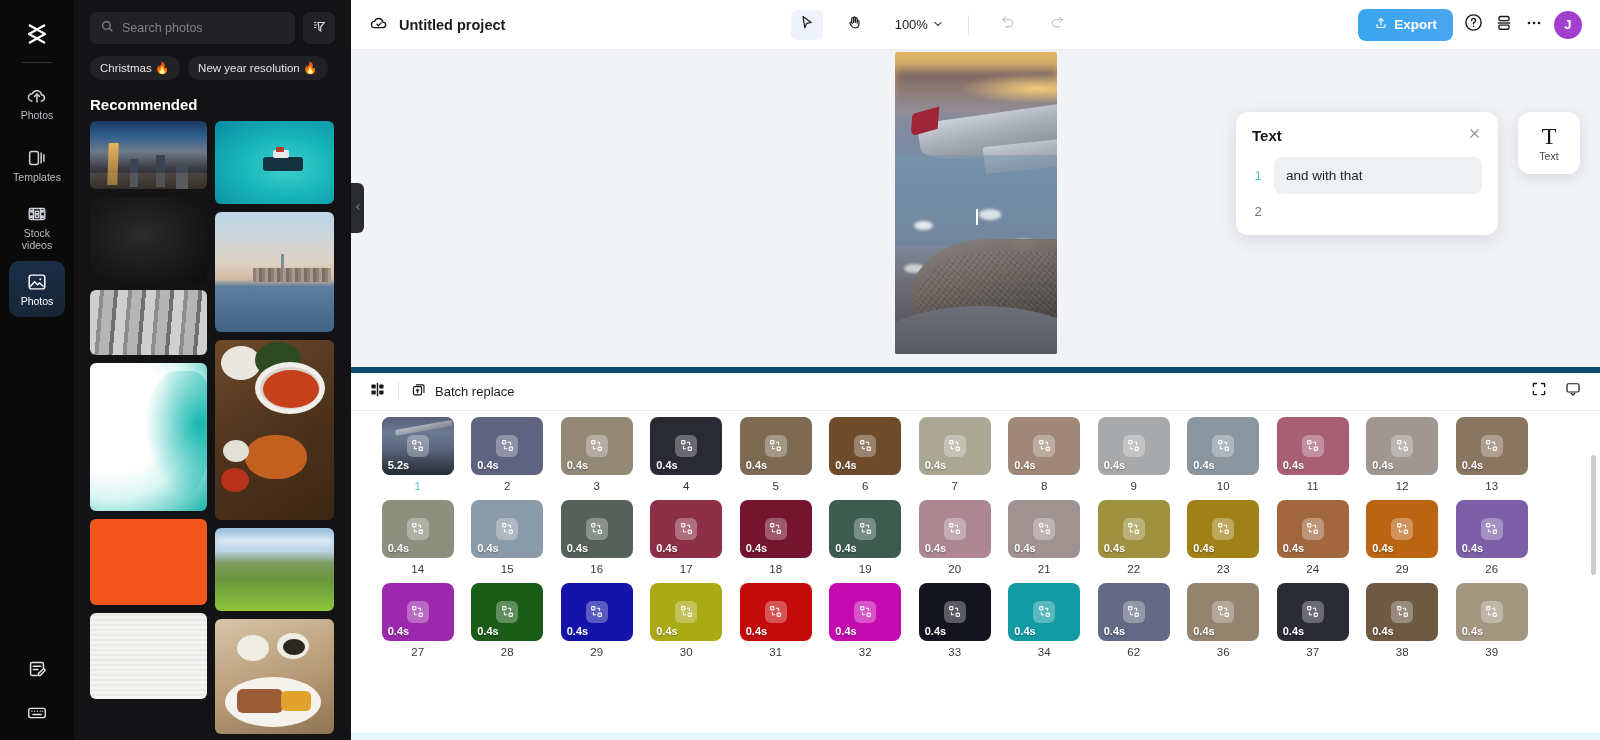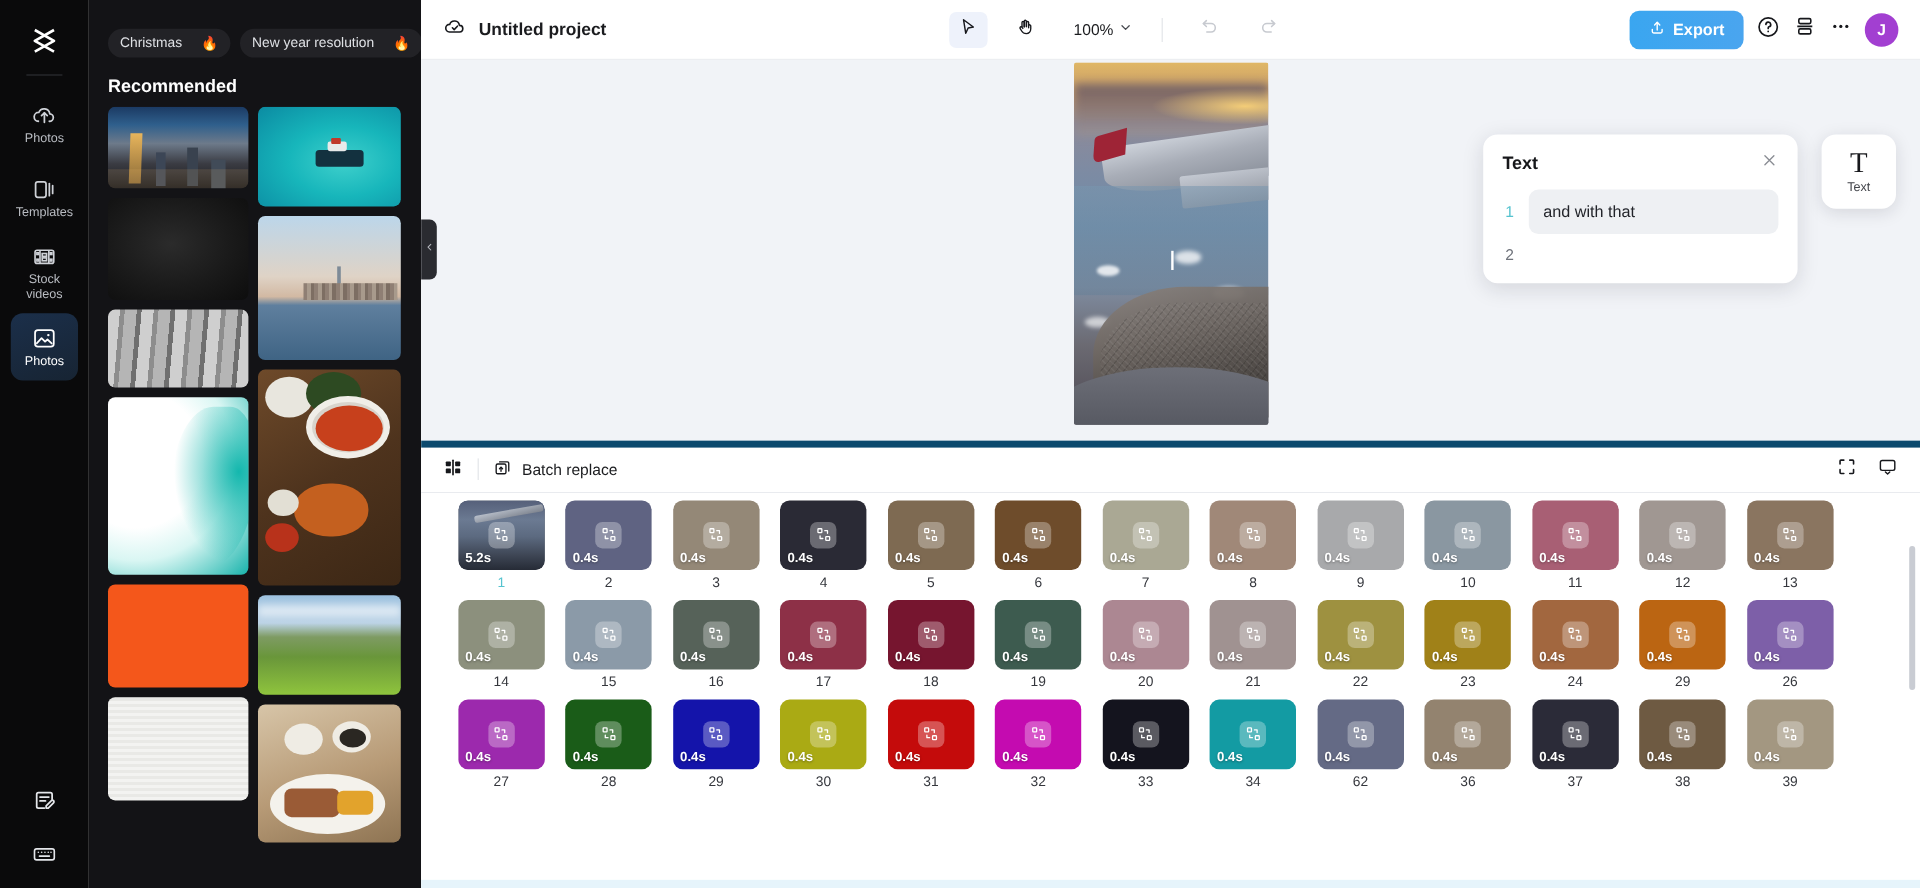--- a/index.html
+++ b/index.html
@@ -50,21 +50,21 @@
   }
   .search-box input::placeholder { color: #7e8189; }
   .filter-btn {
     width: 32px; height: 32px; background: #222226; border-radius: 7px;
     display: flex; align-items: center; justify-content: center; cursor: pointer;
   }
   .chips { display: flex; gap: 8px; margin-top: 12px; }
   .chip {
     background: #222226; color: #dfe1e5; font-size: 11.5px;
     border-radius: 15px; height: 24px; display: flex; align-items: center;
-    padding: 0 10px; gap: 16px; white-space: nowrap; cursor: pointer;
+    padding: 0 10px; gap: 4px; white-space: nowrap; cursor: pointer;
   }
   .sec-title { color: #ffffff; font-size: 15px; font-weight: bold; margin: 16px 0 8px 16px; }
   .masonry {
     padding: 0 16px; display: flex; gap: 8px; height: 620px; overflow: hidden;
   }
   .mcol { display: flex; flex-direction: column; gap: 8px; width: 117px; }
   .mtile { width: 117px; border-radius: 6px; overflow: hidden; cursor: pointer; position: relative; }
 
   
   .main { flex: 1; display: flex; flex-direction: column; height: 740px; background: #ffffff; position: relative; }
@@ -265,20 +265,39 @@
         <svg width="22" height="22" viewBox="0 0 24 24" fill="none" stroke="#e4e6ea" stroke-width="1.5">
           <rect x="3" y="7" width="18" height="10" rx="2"></rect>
           <path d="M6.5 10h.01M9.5 10h.01M12.5 10h.01M15.5 10h.01M18 10h.01M7.5 13.6h9" stroke-linecap="round"></path>
         </svg>
       </span>
     </div>
   </div>
 
   <div class="panel">
     <div class="panel-top">
+      <div class="search-row">
+        <div class="search-box">
+          <span>
+            <svg width="14" height="14" viewBox="0 0 24 24" fill="none" stroke="#8c8f97" stroke-width="2" stroke-linecap="round">
+              <circle cx="11" cy="11" r="6.5"></circle>
+                <path d="m16 16 4.5 4.5"></path>
+            </svg>
+          </span>
+          <input type="text" placeholder="Search photos" style="">
+        </div>
+        <div class="filter-btn">
+          <span>
+            <svg width="15" height="15" viewBox="0 0 24 24" fill="none" stroke="#dcdee2" stroke-width="1.8" stroke-linecap="round">
+              <path d="M20 5.5H9.5M20 5.5 14 12.5V19l-3-2v-4.5L9.5 5.5"></path>
+              <path d="M4 5.5h2.2M4 9.5h3.2M4 13.5h2"></path>
+            </svg>
+          </span>
+        </div>
+      </div>
       <div class="chips">
         <div class="chip">
           <span>Christmas</span>
           <span>🔥</span>
         </div>
         <div class="chip">
           <span>New year resolution</span>
           <span>🔥</span>
         </div>
       </div>

